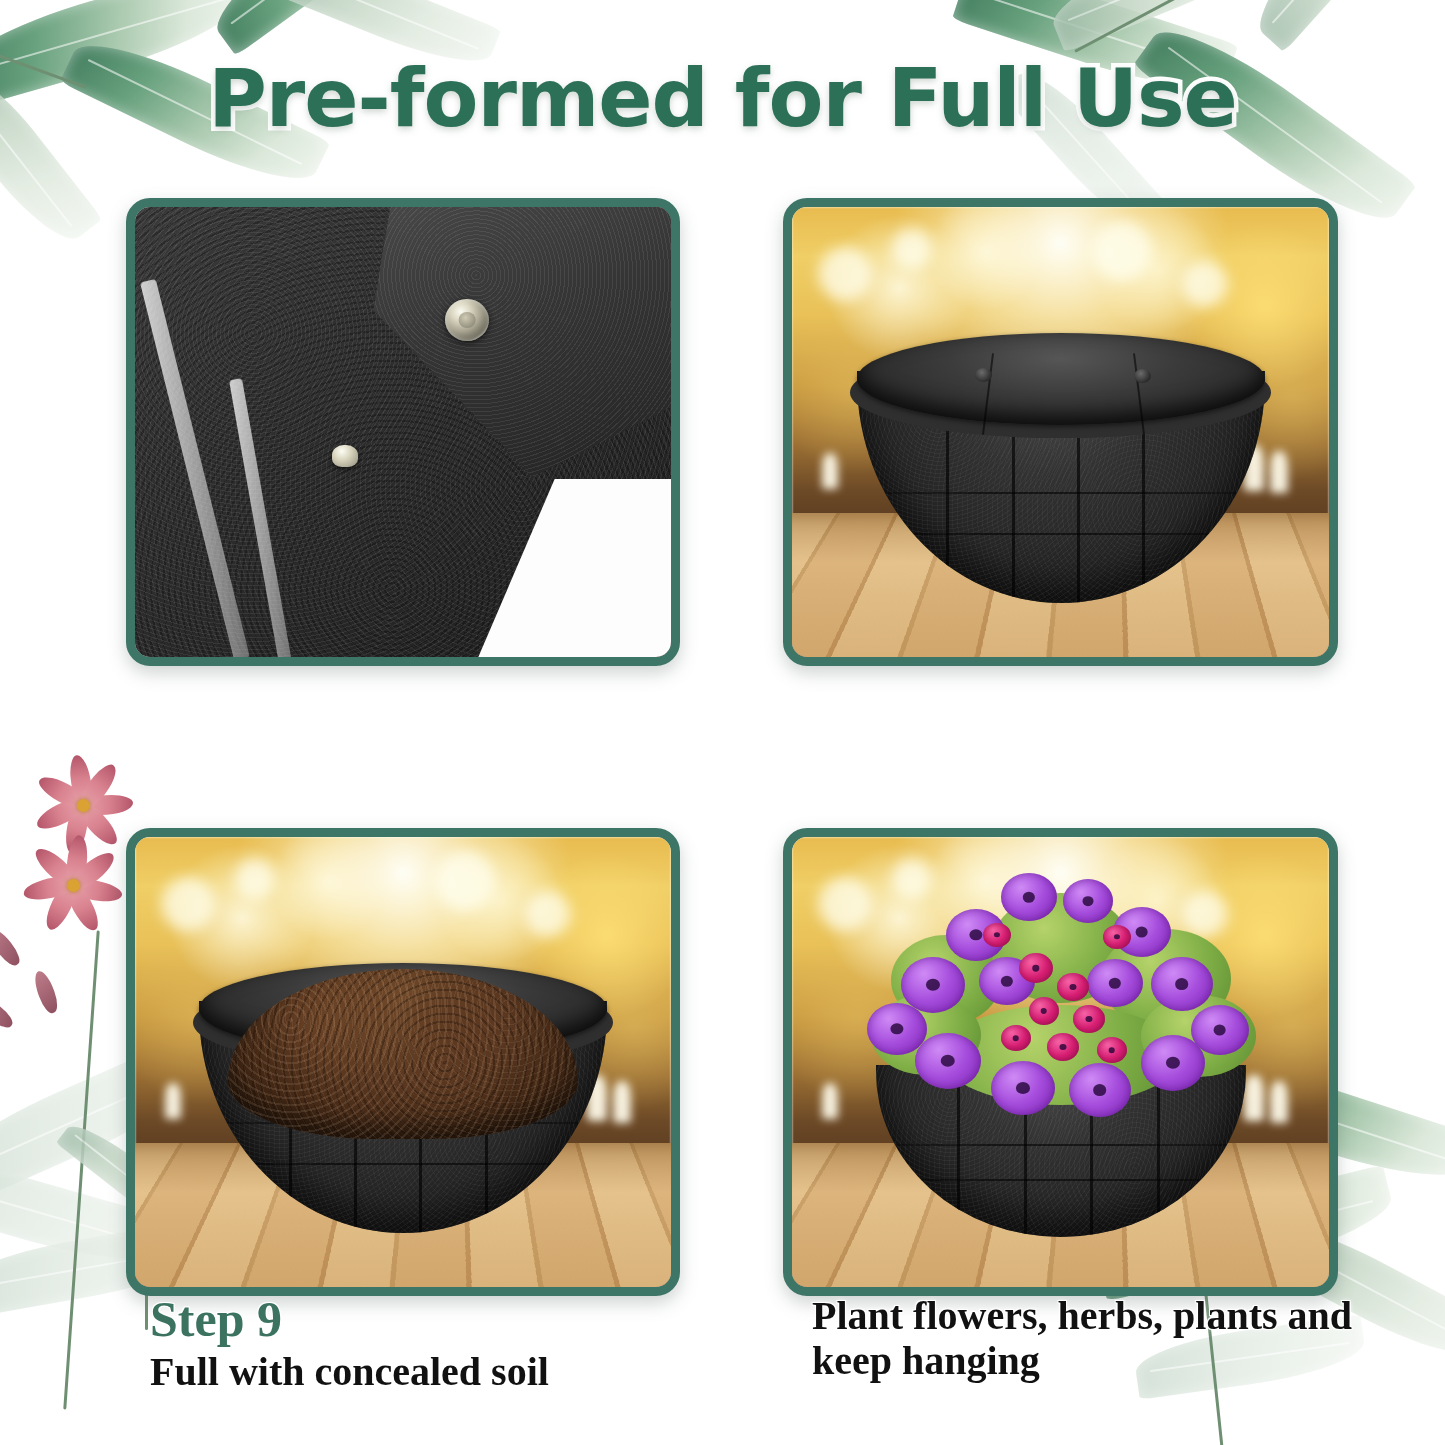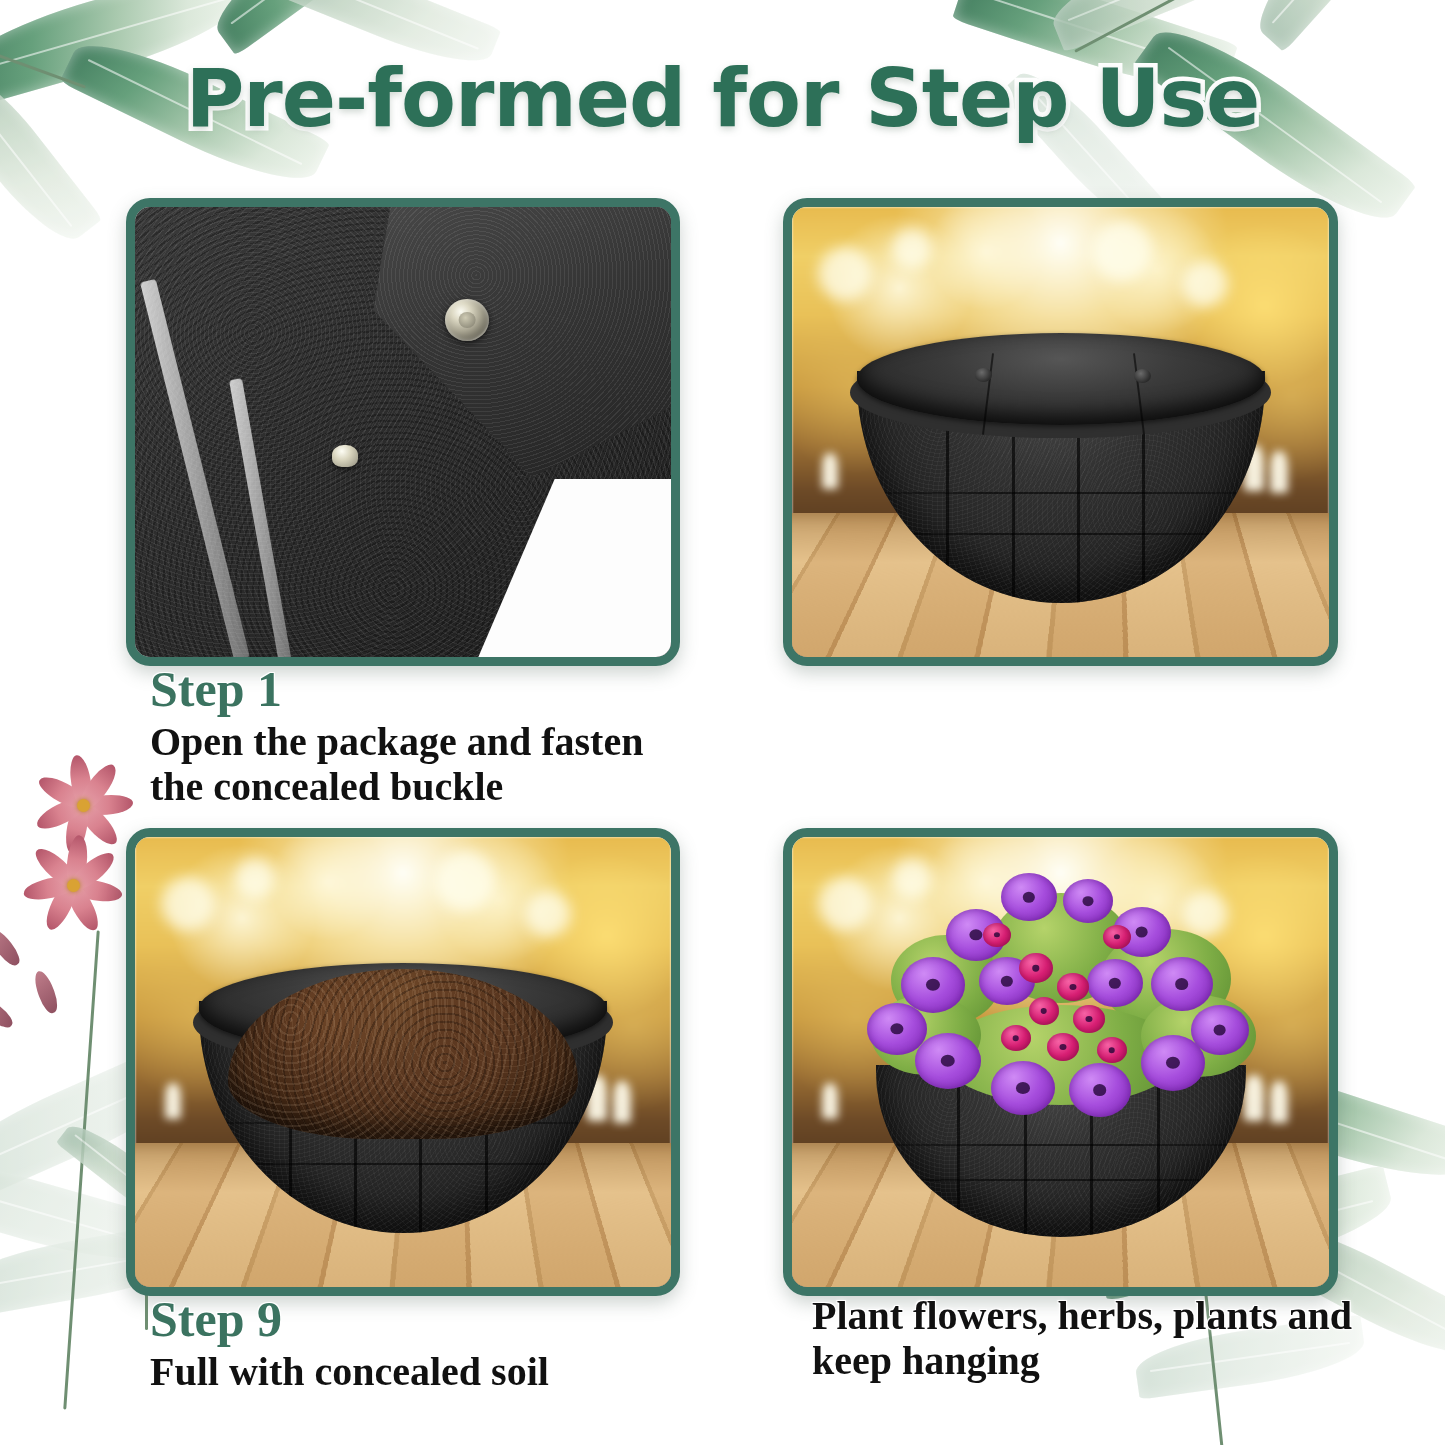--- a/index.html
+++ b/index.html
@@ -343,21 +343,21 @@
       <div class="petal" style="transform:rotate(60deg);"></div>
       <div class="petal" style="transform:rotate(112deg);"></div>
       <div class="petal" style="transform:rotate(165deg);"></div>
       <div class="petal" style="transform:rotate(218deg);"></div>
       <div class="petal" style="transform:rotate(272deg);"></div>
       <div class="petal" style="transform:rotate(320deg);"></div>
       <div class="core"></div>
     </div>
   </div>
 
-  <div class="title">Pre-formed for Step Use</div>
+  <div class="title">Pre-formed for Full Use</div>
 
   <div class="panel" style="left:126px;top:198px;width:536px;height:450px;">
     <div class="photo">
       <div class="felt"></div>
       <div class="felt-white"></div>
       <div class="felt-edge" style="left:52px;top:68px;width:16px;height:390px;transform:rotate(-14deg);"></div>
       <div class="felt-edge" style="left:120px;top:170px;width:13px;height:300px;transform:rotate(-10deg);"></div>
       <div class="felt-flap"></div>
       <div class="snap" style="left:310px;top:92px;width:44px;height:42px;">
         <div class="hole"></div>
@@ -476,25 +476,20 @@
         <div class="pm" style="left:222px;top:140px;width:32px;height:28px;"></div>
         <div class="pm" style="left:150px;top:160px;width:30px;height:26px;"></div>
         <div class="pm" style="left:196px;top:168px;width:32px;height:28px;"></div>
         <div class="pm" style="left:246px;top:172px;width:30px;height:26px;"></div>
         <div class="pm" style="left:252px;top:60px;width:28px;height:24px;"></div>
         <div class="pm" style="left:132px;top:58px;width:28px;height:24px;"></div>
       </div>
     </div>
   </div>
 
-  <div class="cap" style="left:150px;top:664px;width:560px;">
-    <div class="step">Step 1</div>
-    <div class="desc">Open the package and fasten
-the concealed buckle</div>
-  </div>
 
   <div class="cap" style="left:812px;top:664px;width:600px;">
   </div>
 
   <div class="cap" style="left:150px;top:1294px;width:560px;">
     <div class="step">Step 9</div>
     <div class="desc">Full with concealed soil</div>
   </div>
 
   <div class="cap" style="left:812px;top:1294px;width:600px;">

